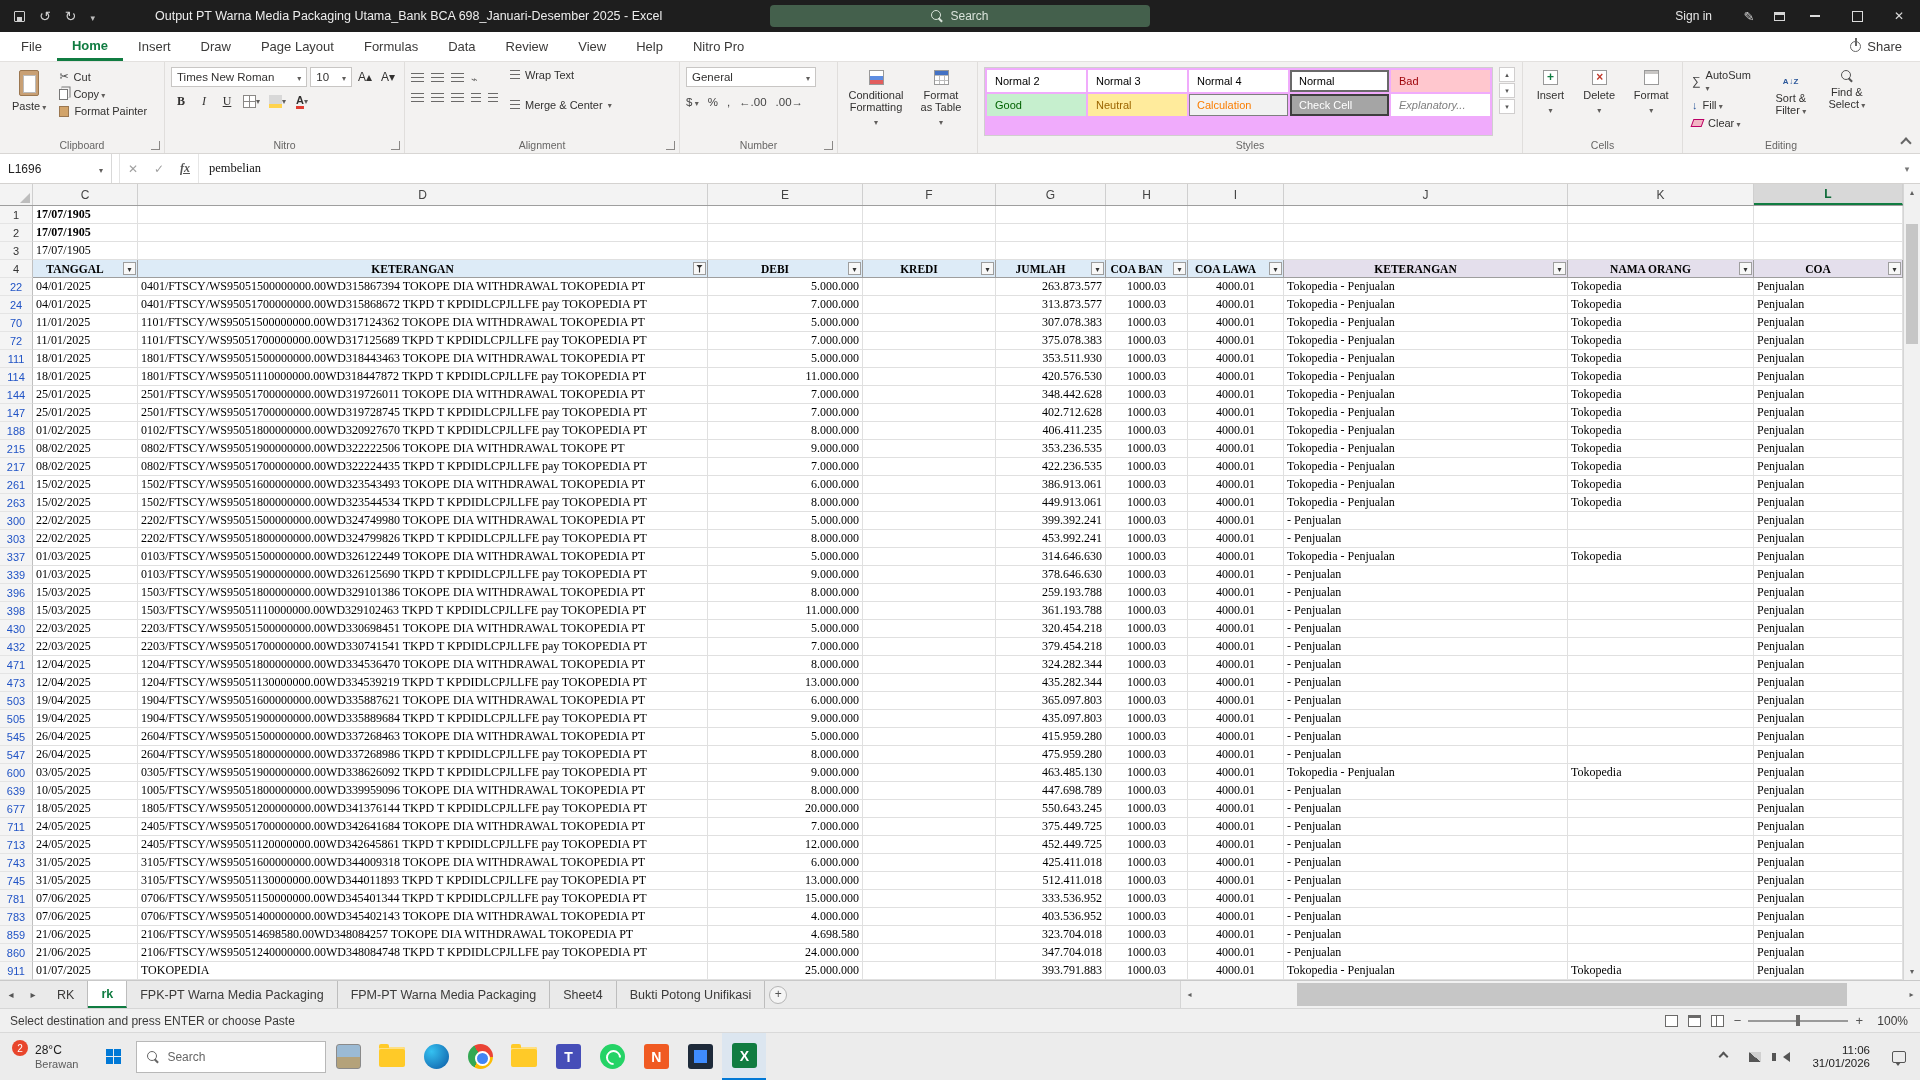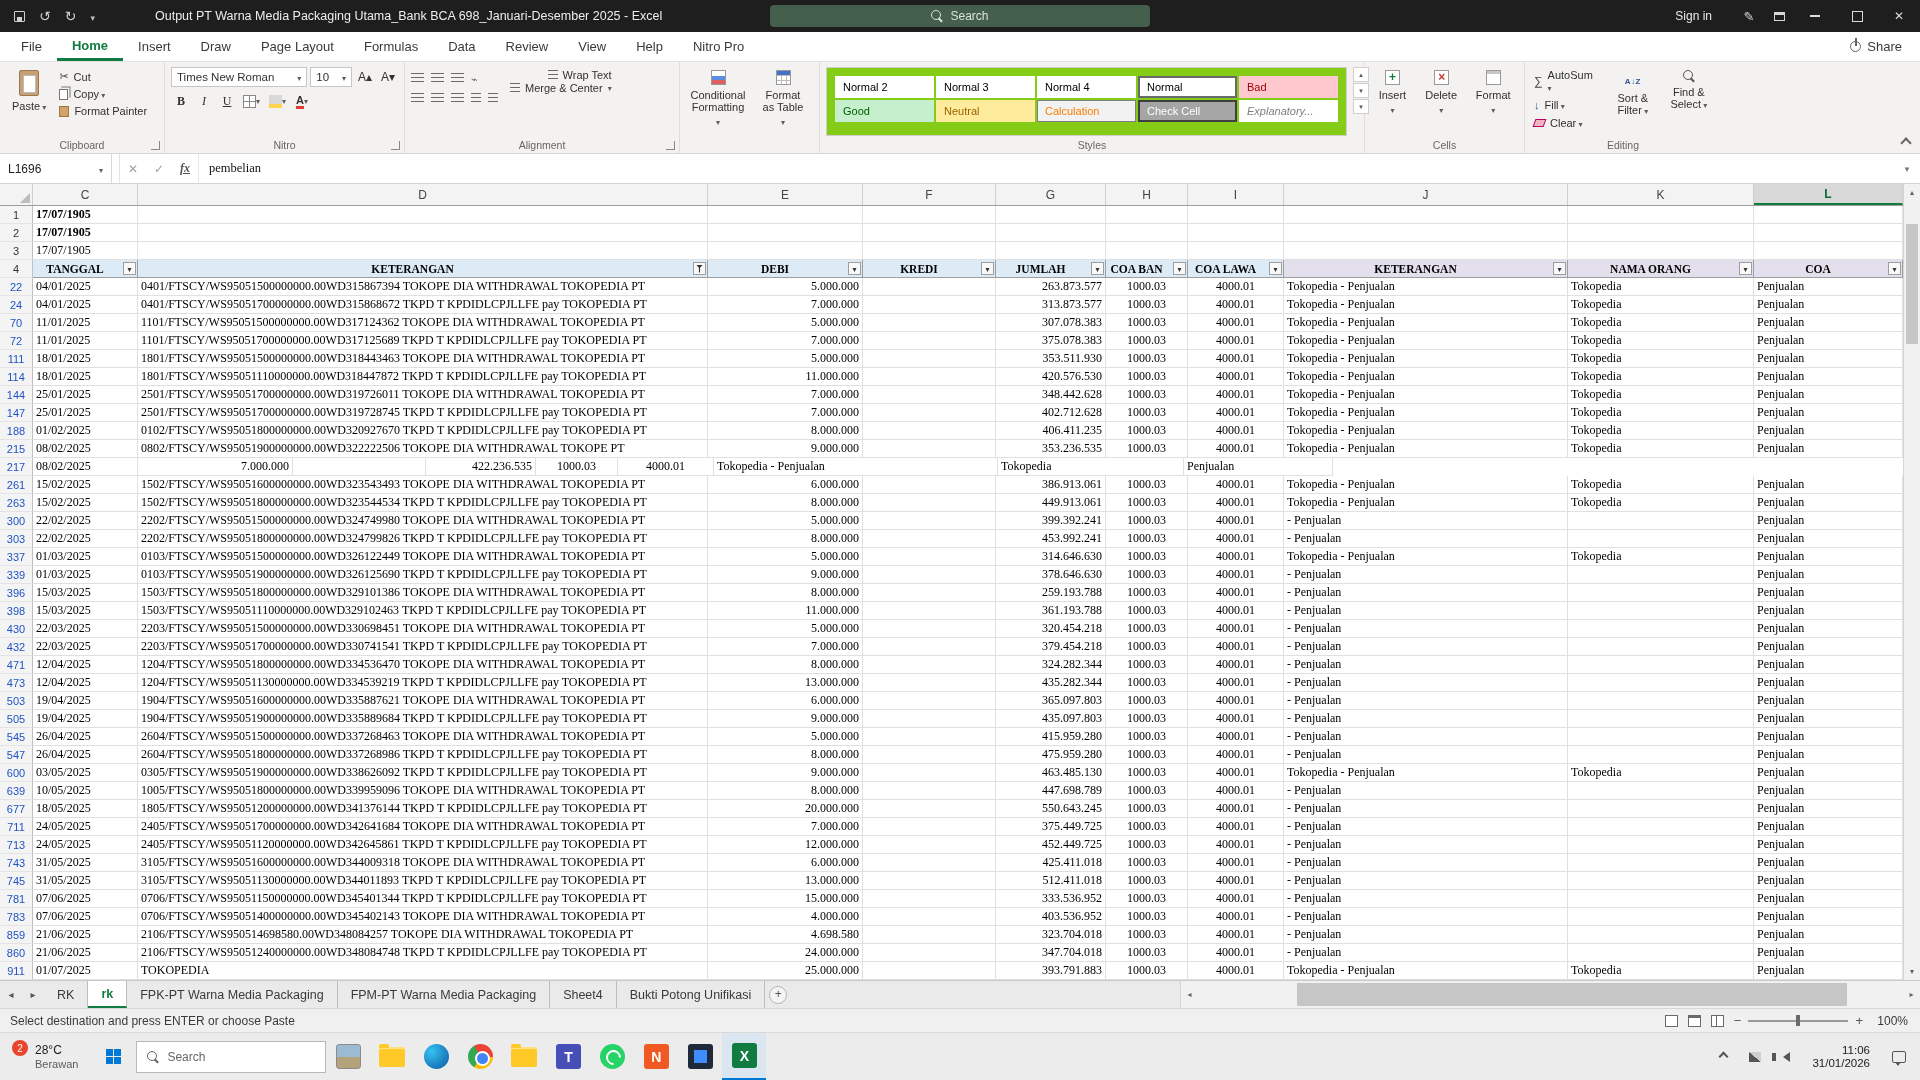--- a/index.html
+++ b/index.html
@@ -64,30 +64,30 @@
   .ic-borders { width:13px; height:13px; border:1px solid #8a8886; background:
       linear-gradient(#8a8886,#8a8886) center/100% 1px no-repeat,
       linear-gradient(#8a8886,#8a8886) center/1px 100% no-repeat, #fff; }
   .ic-fill { width:13px; height:13px; background:#d8d8d8; border-bottom:4px solid #ffd34d; }
   .ic-fontcolor { font-size:11px; font-weight:bold; color:#323130; border-bottom:3px solid #e03c31; line-height:11px; }
   .bars { width:13px; height:10px; background:repeating-linear-gradient(to bottom,#6b6a69 0 1.5px,transparent 1.5px 4px); }
   .bars.short { width:10px; }
   .ic-rotate::before { content:"⌁"; color:#6b6a69; font-size:11px; }
   .alignrows { display:flex; flex-direction:column; gap:6px; padding-top:2px; }
   .alignrow { display:flex; gap:7px; align-items:center; }
-  .aligntxt { display:flex; flex-direction:column; gap:1px; padding-top:2px; margin-left:8px;align-items:flex-end; }
+  .aligntxt { display:flex; flex-direction:column; gap:18px; padding-top:2px; margin-left:8px; }
   .atxt { font-size:11px; color:#323130; display:flex; align-items:center; gap:5px; }
   .numicons { display:flex; gap:9px; align-items:center; padding-top:4px; }
   .nico { font-size:11.5px; color:#444; }
   .ic-cf { width:15px; height:15px; background:#fff; border:1px solid #999; box-shadow:inset 0 -4px 0 #e25d5d, inset 0 -8px 0 #5d8de2; }
   .ic-ft { width:15px; height:15px; border:1px solid #999; background:
       linear-gradient(#4472c4 0 4px, transparent 4px),
       repeating-linear-gradient(to bottom, transparent 0 4px, #bbb 4px 5px),
       repeating-linear-gradient(to right, transparent 0 4px, #bbb 4px 5px), #fff; }
-  .gallery { background:#84cc16; border:1px solid #d0cece; display:flex; flex-direction:column; gap:2px; padding:8px; }
+  .gallery { background:#f0abfc; border:1px solid #d0cece; display:flex; flex-direction:column; gap:2px; padding:2px; }
   .chip-row { display:flex; gap:2px; }
   .chip { width:99px; height:22px; font-size:11px; display:flex; align-items:center; padding:0 7px; background:#fff; border:1px solid transparent; white-space:nowrap; overflow:hidden; }
   .ch-selected { border:2px solid #6a6a6a; }
   .ch-bad { background:#ffc7ce; color:#9c0006; }
   .ch-good { background:#c6efce; color:#006100; }
   .ch-neutral { background:#ffeb9c; color:#9c6500; }
   .ch-calc { background:#f2f2f2; color:#fa7d00; border:1px solid #7f7f7f; }
   .ch-check { background:#a5a5a5; color:#fff; border:2px solid #3f3f3f; }
   .ch-expl { font-style:italic; color:#7f7f7f; }
   .galarrows { display:flex; flex-direction:column; gap:1px; margin-left:2px; }
@@ -354,20 +354,37 @@
         <div class="atxt dd">
             <span class="bars short"></span>
             <span>Merge &amp; Center</span>
           </div>
       </div>
     </div>
     <div class="glabel">Alignment</div>
     <span class="launcher"></span>
   </div>
 
+  <div class="rgroup" style="width:158px">
+    <div class="fgroup-body">
+      <div class="combo" style="width:130px">
+          <span>General</span>
+          <span class="dd-ar"></span>
+        </div>
+      <div class="numicons">
+        <span class="nico dd">$</span>
+        <span class="nico">%</span>
+        <span class="nico">,</span>
+        <span class="nico">←.00</span>
+        <span class="nico">.00→</span>
+      </div>
+    </div>
+    <div class="glabel">Number</div>
+    <span class="launcher"></span>
+  </div>
 
   <div class="rgroup" style="width:140px">
     <div class="gbody">
       <div class="bigbtn" style="width:64px">
         <span class="ic-cf"></span>
         <span class="bb-label dd">Conditional Formatting</span>
       </div>
       <div class="bigbtn" style="width:58px">
         <span class="ic-ft"></span>
         <span class="bb-label dd">Format as Table</span>
@@ -692,20 +709,21 @@
           <div class="cell col-g ar">353.236.535</div>
           <div class="cell col-h ac">1000.03</div>
           <div class="cell col-i ac">4000.01</div>
           <div class="cell col-j ">Tokopedia - Penjualan</div>
           <div class="cell col-k ">Tokopedia</div>
           <div class="cell col-l ">Penjualan</div>
         </div>
         <div class="grow">
           <div class="rn blue">217</div>
           <div class="cell col-c ">08/02/2025</div>
+          <div class="cell col-d ">0802/FTSCY/WS95051700000000.00WD322224435 TKPD T KPDIDLCPJLLFE pay TOKOPEDIA PT</div>
           <div class="cell col-e ar">7.000.000</div>
           <div class="cell col-f "></div>
           <div class="cell col-g ar">422.236.535</div>
           <div class="cell col-h ac">1000.03</div>
           <div class="cell col-i ac">4000.01</div>
           <div class="cell col-j ">Tokopedia - Penjualan</div>
           <div class="cell col-k ">Tokopedia</div>
           <div class="cell col-l ">Penjualan</div>
         </div>
         <div class="grow">

